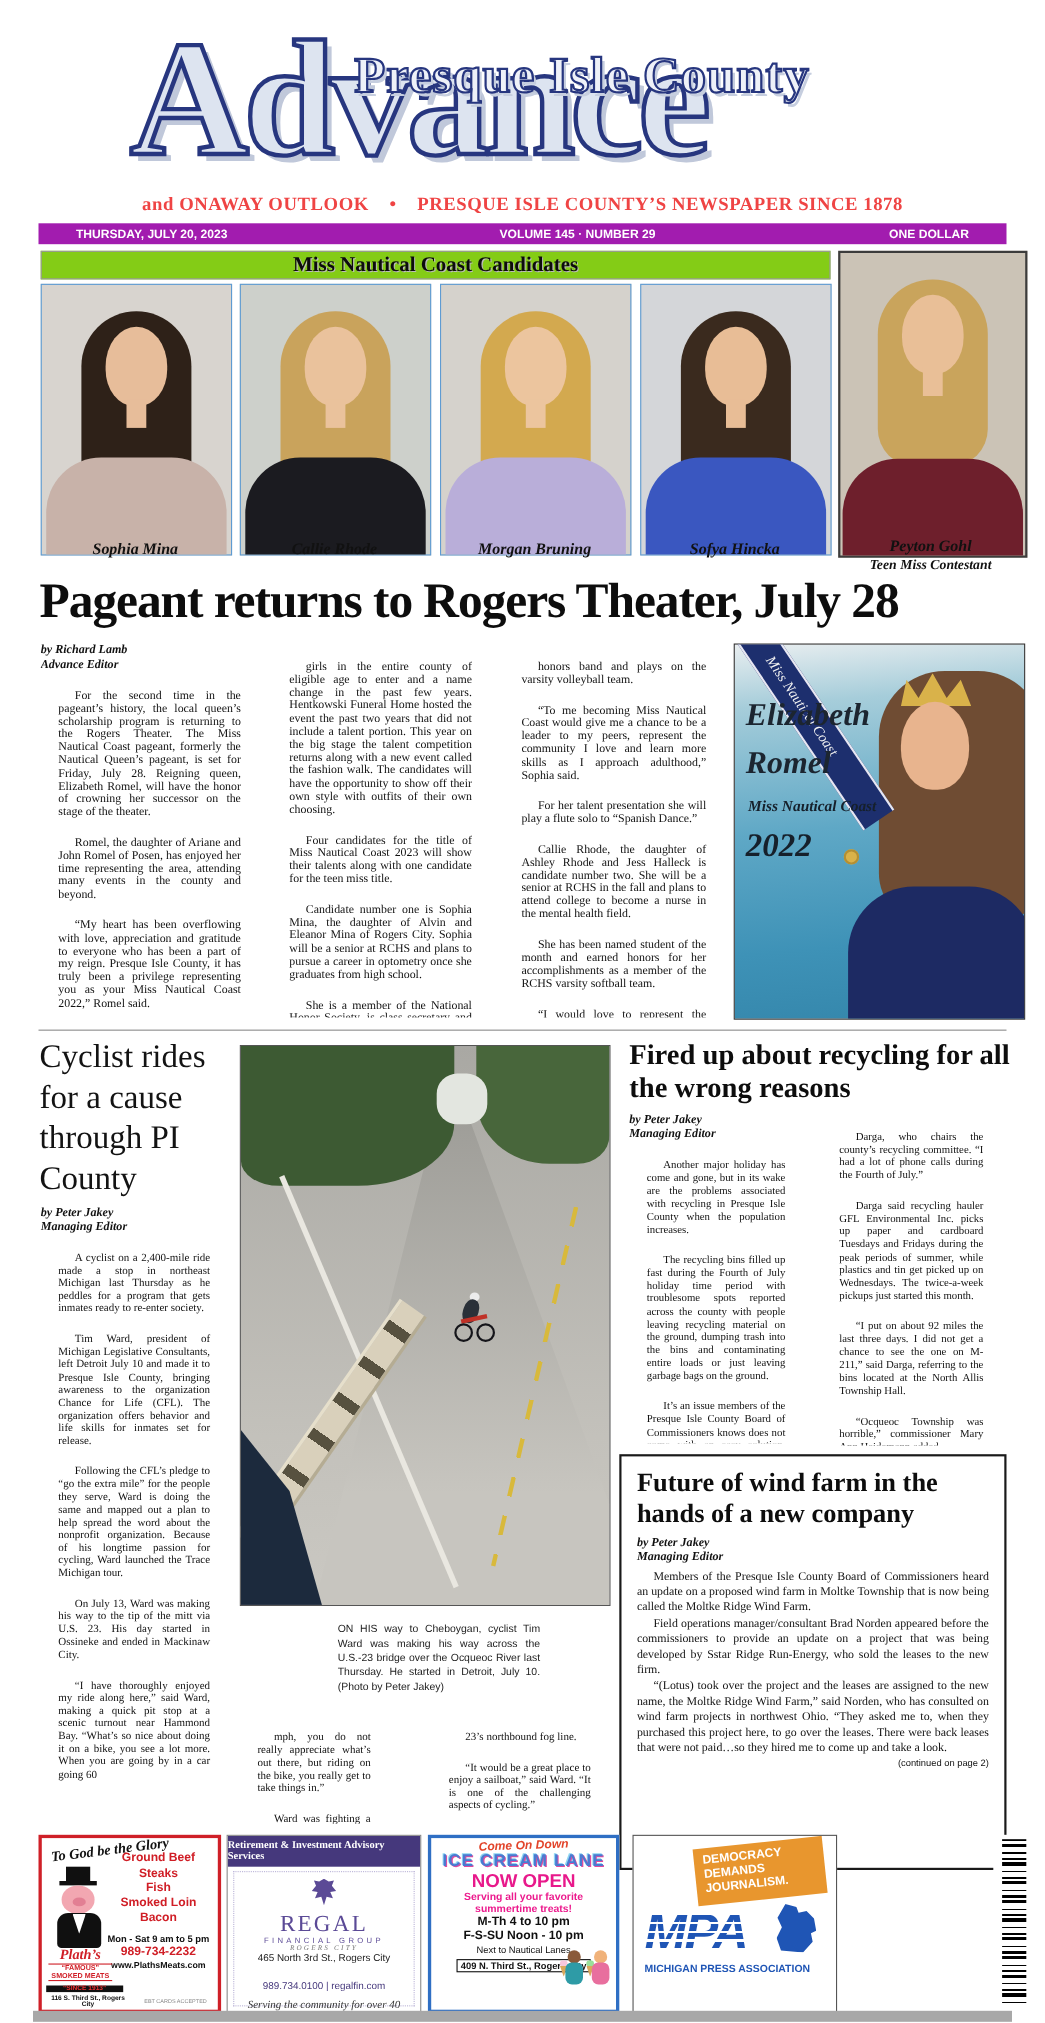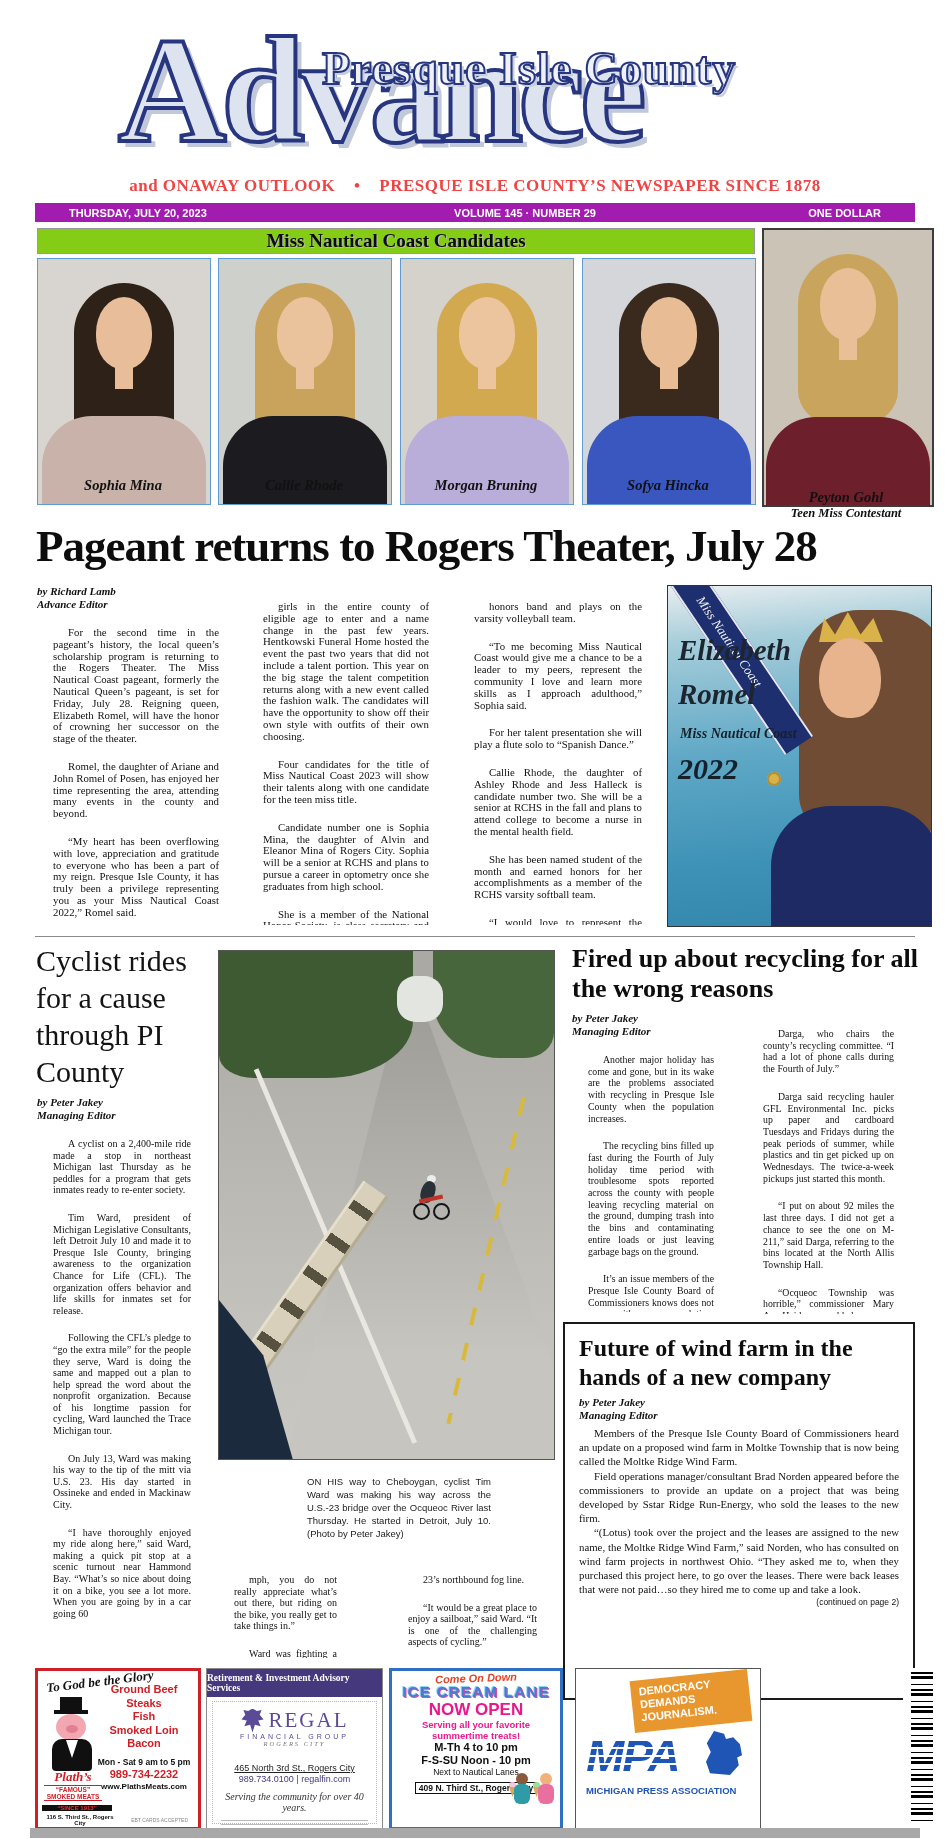--- a/index.html
+++ b/index.html
@@ -32,21 +32,21 @@
         border:1px solid #5e9bd2;overflow:hidden;}
   .cand .hair{position:absolute;left:50%;top:24px;transform:translateX(-50%);width:100px;
               height:170px;background:var(--hair);border-radius:50px 50px 34px 34px;}
   .cand .face{position:absolute;left:50%;top:38px;transform:translateX(-50%);width:56px;
               height:72px;background:var(--skin);border-radius:50% 50% 46% 46%;}
   .cand .neck{position:absolute;left:50%;top:104px;transform:translateX(-50%);width:18px;
               height:26px;background:var(--skin);}
   .cand .shoulders{position:absolute;left:50%;bottom:-8px;transform:translateX(-50%);
                    width:164px;height:96px;background:var(--top);border-radius:50px 50px 0 0;}
   .cand.framed{top:228px;height:275px;border:2px solid #3c3c3c;}
-  .cand-name{position:absolute;top:477px;text-align:center;font-weight:bold;font-style:italic;
+  .cand-name{position:absolute;top:492px;text-align:center;font-weight:bold;font-style:italic;
              font-size:14.5px;}
   .cand-name.teen{top:489px;}
   .cand-note{position:absolute;top:506px;text-align:center;font-weight:bold;font-style:italic;
              font-size:12.5px;}
 
   
   .main-headline{position:absolute;left:36px;top:520px;width:880px;margin:0;font-weight:bold;
                  font-size:45px;letter-spacing:-1px;color:#0d0d0d;}
   .byline{margin:0;font-weight:bold;font-style:italic;font-size:11px;line-height:13px;}
   .col{position:absolute;overflow:hidden;text-align:justify;}
@@ -164,28 +164,28 @@
   .pl-addr{position:absolute;left:2px;top:143px;width:80px;text-align:center;
            font-family:"Liberation Sans",sans-serif;font-weight:bold;font-size:6px;color:#111;}
   .pl-ebt{position:absolute;right:10px;top:146px;font-family:"Liberation Sans",sans-serif;
           font-size:5px;color:#888;}
 
   .ad-regal{left:206px;width:177px;border:1px solid #8a8a8a;}
   .rg-head{position:absolute;left:0;top:0;width:100%;height:28px;background:#45387c;color:#fff;
            display:flex;align-items:center;justify-content:center;font-size:9.5px;font-weight:bold;}
   .rg-inner{position:absolute;left:5px;top:32px;right:5px;bottom:5px;border:1px dotted #b9b2d6;
             text-align:center;}
-  .rg-brandrow{margin-top:6px;display:flex;align-items:center;justify-content:center;gap:4px;}
+  .rg-brandrow{margin-top:6px;display:flex;align-items:center;justify-content:center;gap:4px;flex-direction:column;}
   .rg-lion{width:24px;height:24px;background:#5b4a96;
            clip-path:polygon(50% 0,68% 10%,88% 6%,80% 26%,96% 46%,74% 50%,84% 74%,60% 68%,50% 100%,40% 68%,16% 74%,26% 50%,4% 46%,20% 26%,12% 6%,32% 10%);}
   .rg-name{font-size:21px;letter-spacing:2px;color:#5b4a96;}
   .rg-sub{font-size:7px;letter-spacing:3px;color:#5b4a96;font-family:"Liberation Sans",sans-serif;}
   .rg-city{font-size:6.5px;letter-spacing:2px;color:#777;font-style:italic;}
-  .rg-addr{margin-top:16px;font-family:"Liberation Sans",sans-serif;font-size:9px;color:#222;text-decoration:underline;}
-  .rg-phone{font-family:"Liberation Sans",sans-serif;font-size:9px;color:#45387c;margin-top:1px;}
+  .rg-addr{margin-top:0;font-family:"Liberation Sans",sans-serif;font-size:9px;color:#222;}
+  .rg-phone{font-family:"Liberation Sans",sans-serif;font-size:9px;color:#45387c;margin-top:15px;}
   .rg-tag{margin-top:7px;font-style:italic;font-size:10px;color:#333;}
   .rg-fine{margin:7px 8px 0;height:13px;background:repeating-linear-gradient(180deg,#bbb 0 1px,transparent 1px 4px);}
 
   .ad-ice{left:389px;width:174px;border:3px solid #2f6fc4;text-align:center;
           font-family:"Liberation Sans",sans-serif;}
   .ic-come{font-style:italic;font-weight:bold;font-size:11px;color:#e2442a;transform:rotate(-2deg);
            margin-top:1px;}
   .ic-title{font-weight:bold;font-size:15.5px;letter-spacing:1px;color:#4a7ad1;
             text-shadow:1px 1px 0 #e14b9e,-1px -1px 0 #8fd6f2;margin-top:-1px;}
   .ic-open{font-weight:bold;font-size:17px;color:#e8198b;line-height:18px;}

